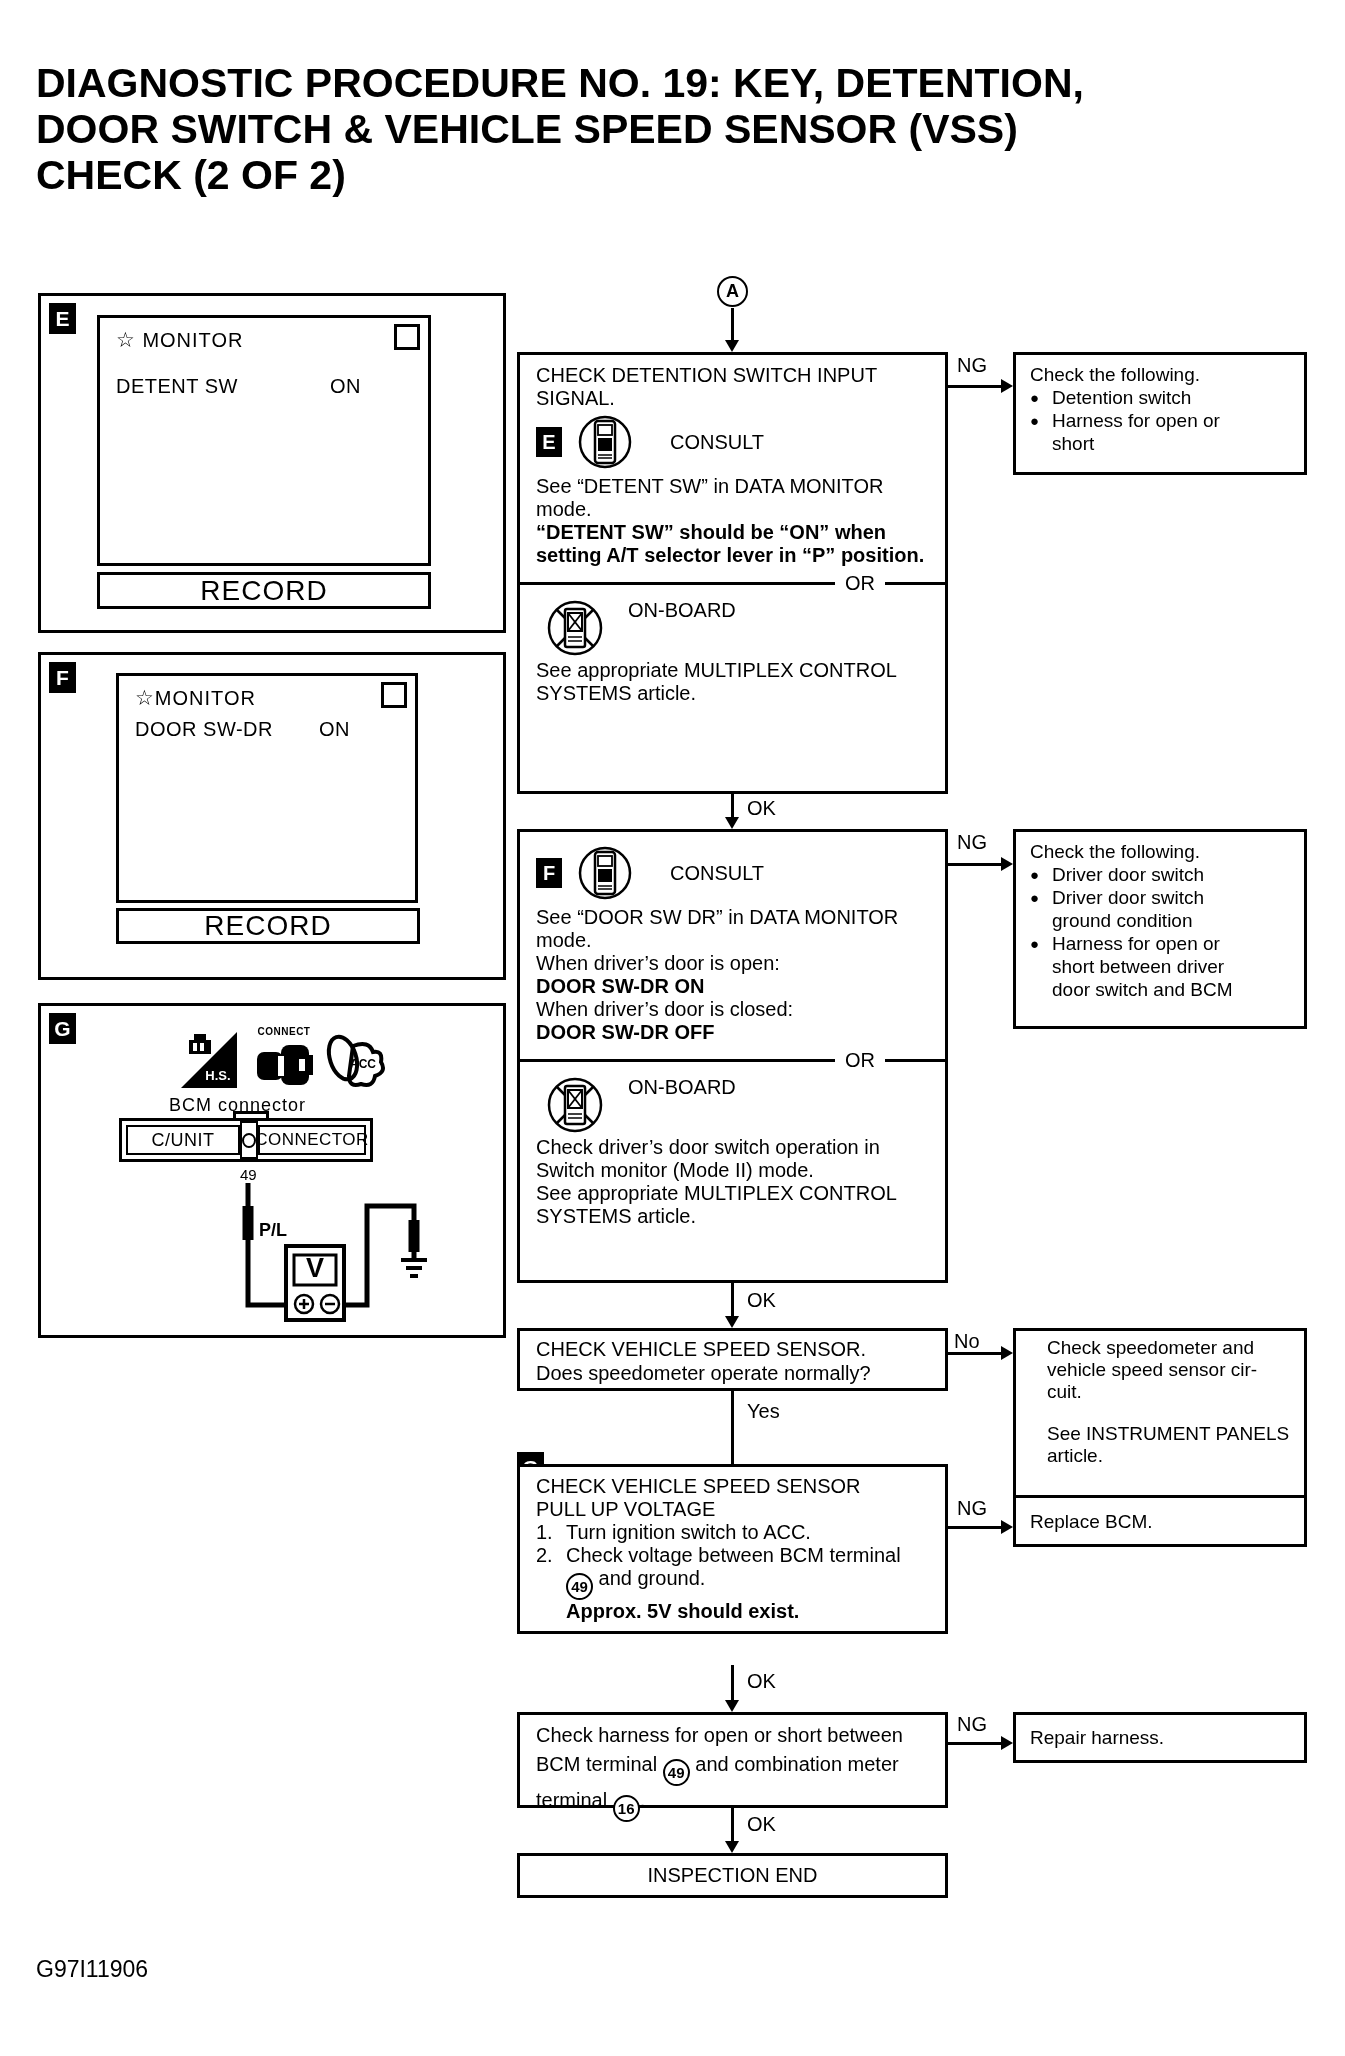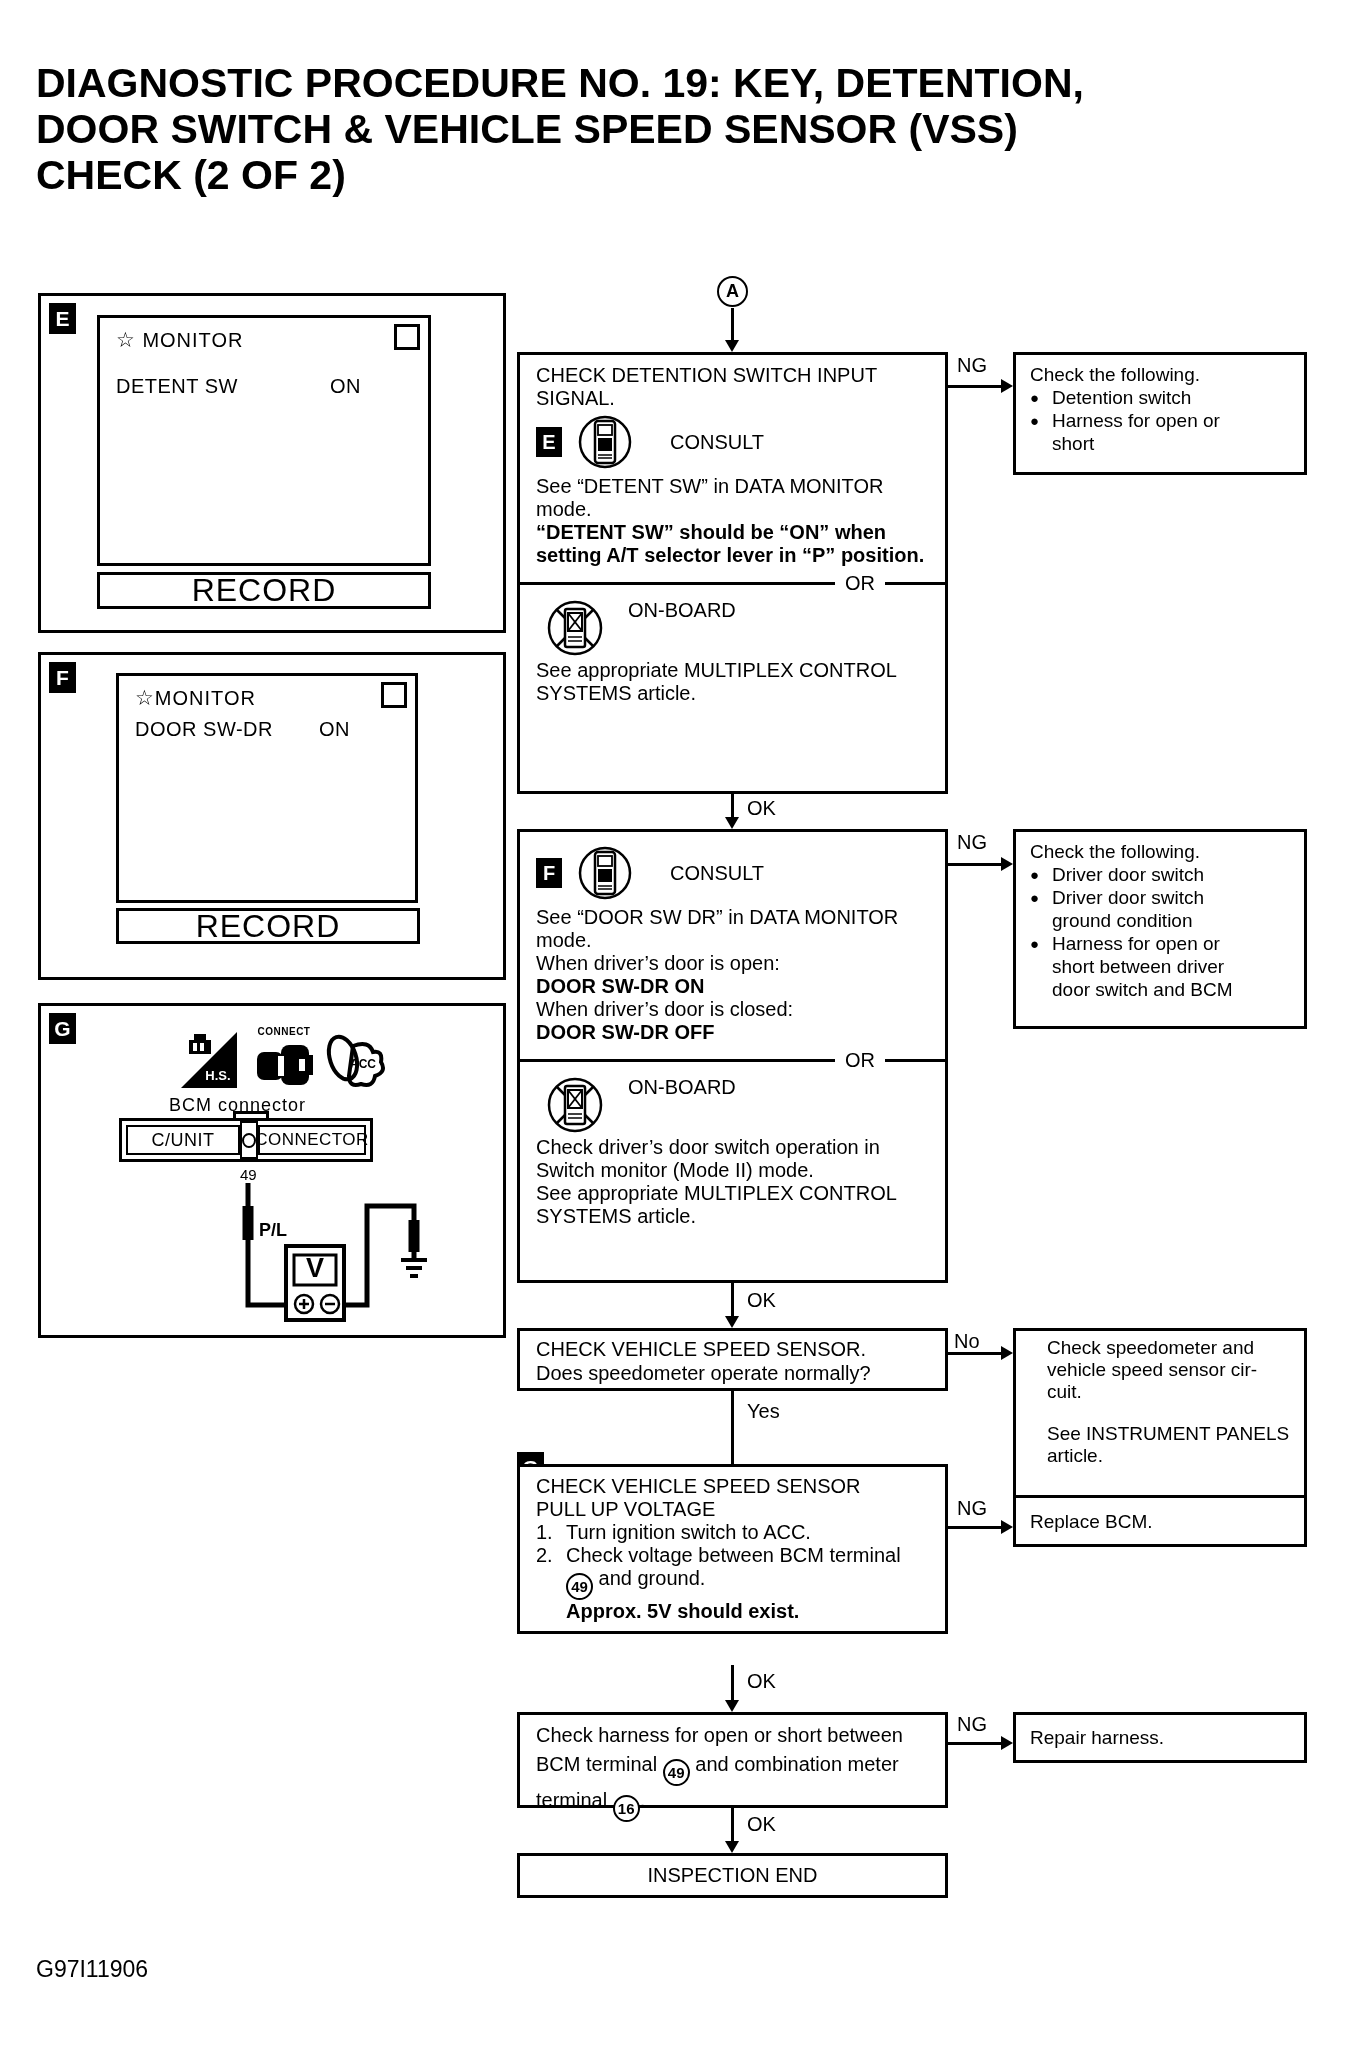--- a/index.html
+++ b/index.html
@@ -15,21 +15,21 @@
           font-size:21px;display:flex;align-items:center;justify-content:center;}
   .plabel-inline{display:inline-flex;width:26px;height:30px;background:#000;color:#fff;font-weight:bold;
           font-size:20px;align-items:center;justify-content:center;flex:0 0 auto;}
   
   .mon-screen{position:absolute;border:3px solid #000;box-sizing:border-box;}
   .mon-title{position:absolute;left:16px;font-size:20px;letter-spacing:1px;}
   .mon-star{font-size:21px;}
   .mon-chk{position:absolute;border:3px solid #000;width:26px;height:26px;box-sizing:border-box;}
   .mon-row{position:absolute;left:16px;font-size:20px;letter-spacing:0.5px;}
   .rec-bar{position:absolute;border:3px solid #000;box-sizing:border-box;display:flex;
-           align-items:center;justify-content:center;font-size:32px;letter-spacing:1px;}
+           align-items:center;justify-content:center;font-size:28px;letter-spacing:1px;}
   
   .fbox{position:absolute;left:517px;width:431px;border:3px solid #000;box-sizing:border-box;
         background:#fff;font-size:20px;line-height:23px;padding:9px 16px;}
   .fbox .b{font-weight:bold;}
   .fbox p{margin:0 0 0 0;}
   .mt6{margin-top:20px;} .mt10{margin-top:10px;}
   .consult-row{display:flex;align-items:center;gap:16px;margin:3px 0 4px 0;}
   .consult-row .clabel{margin-left:22px;}
   .onboard-row{display:flex;align-items:flex-start;gap:24px;margin:2px 0 2px 10px;}
   .or-row{display:flex;align-items:center;margin:5px -16px 4px -16px;}

